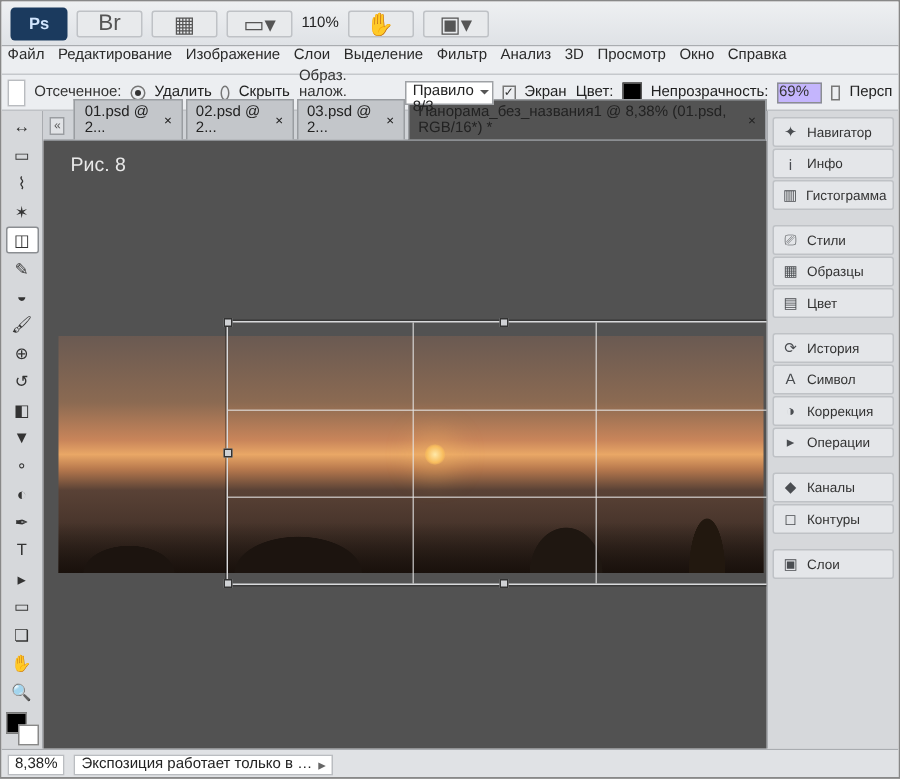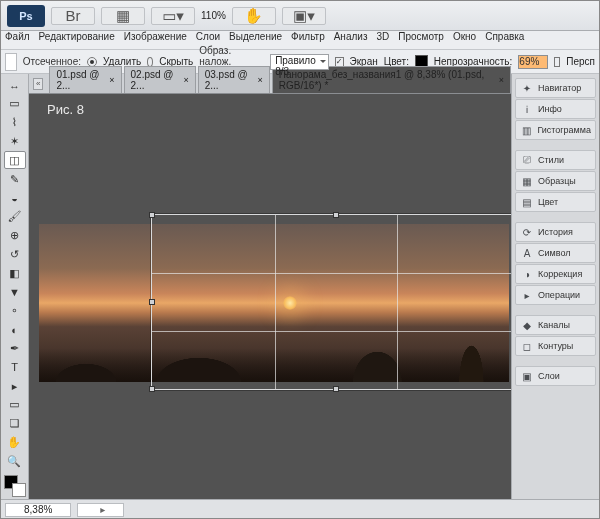--- a/index.html
+++ b/index.html
@@ -15,21 +15,21 @@
   .menubar{height:19px;background:#eceef1;display:flex;align-items:flex-start;padding:0 4px;gap:9px;border-bottom:1px solid #c5c8cc}
   .menubar span{color:#2a2a2a;cursor:default}
   .optbar{height:24px;background:#eceef1;display:flex;align-items:center;padding:0 4px;gap:6px;border-bottom:1px solid #bfc2c6}
   .opt-icon{width:22px;height:18px;border:1px solid #b9bcc0;background:#fff}
   .opt-label{color:#333}
   .radio{width:10px;height:10px;border:1px solid #777;border-radius:50%;display:inline-block;vertical-align:middle}
   .radio.on::after{content:"";display:block;width:4px;height:4px;background:#333;border-radius:50%;margin:2px}
   .select{height:16px;border:1px solid #9ea1a5;background:#fff;padding:0 12px 0 4px;position:relative}
   .select::after{content:"";position:absolute;right:2px;top:5px;border:3px solid transparent;border-top-color:#555}
   .swatch{width:24px;height:14px;border:1px solid #555}
-  .pct-box{width:30px;height:14px;border:1px solid #8b8e92;background:#fdba74;text-align:center;padding-right:12px;color:#333}
+  .pct-box{width:30px;height:14px;border:1px solid #8b8e92;background:#c4b5fd;text-align:center;padding-right:12px;color:#333}
   .chk{width:10px;height:10px;border:1px solid #777;display:inline-block;vertical-align:middle}
   .chk.on::after{content:"✓";font-size:8px;line-height:8px;display:block;text-align:center;color:#333}
   .main{display:flex;height:425px}
   .toolbox{width:28px;background:#d6d8db;border-right:1px solid #a9acb0;display:flex;flex-direction:column;align-items:center;padding:2px 0;gap:1px}
   .tool{width:22px;height:18px;border:1px solid transparent;border-radius:2px;display:flex;align-items:center;justify-content:center;font-size:11px;color:#333}
   .tool.sel{background:#fff;border-color:#8b8e92}
   .fgbg{position:relative;width:22px;height:22px;margin-top:4px}
   .fg{position:absolute;left:0;top:0;width:14px;height:14px;background:#000;border:1px solid #888}
   .bg{position:absolute;right:0;bottom:0;width:14px;height:14px;background:#fff;border:1px solid #888}
   .canvas-col{flex:1;display:flex;flex-direction:column;background:#d6d8db}
@@ -49,21 +49,21 @@
      radial-gradient(ellipse 20px 60px at 92% 100%,#22180f 60%,transparent 61%),
      linear-gradient(transparent 0%,transparent 40%,#19110c 100%)}
   .crop{position:absolute;left:122px;top:120px;width:370px;height:176px;border:1px solid #d9dadc;outline:1px solid rgba(0,0,0,.3)}
   .crop .v1,.crop .v2{position:absolute;top:0;bottom:0;width:1px;background:rgba(230,230,230,.7)}
   .crop .v1{left:33.3%}.crop .v2{left:66.6%}
   .crop .h1,.crop .h2{position:absolute;left:0;right:0;height:1px;background:rgba(230,230,230,.7)}
   .crop .h1{top:33.3%}.crop .h2{top:66.6%}
   .handle{position:absolute;width:6px;height:6px;background:#cfd1d4;border:1px solid #333}
   .wm{position:absolute;left:200px;top:260px;font-size:13px;color:rgba(220,222,225,.75);font-style:italic}
   .statusbar{height:20px;background:#e0e2e5;border-top:1px solid #a9acb0;display:flex;align-items:center;padding:0 4px;gap:6px}
-  .status-box{height:14px;border:1px solid #babdc1;background:#fff;padding:0 18px;display:flex;align-items:center}
+  .status-box{height:14px;border:1px solid #babdc1;background:#fff;padding:0 4px;display:flex;align-items:center}
   .panels{width:88px;background:#d6d8db;border-left:1px solid #a9acb0;display:flex;flex-direction:column;padding:4px 3px;gap:1px}
   .panel{height:20px;background:#e4e6e9;border:1px solid #bfc2c6;border-radius:2px;display:flex;align-items:center;gap:4px;padding:0 4px}
   .panel .ico{width:14px;height:14px;display:flex;align-items:center;justify-content:center;font-size:10px;color:#4a4d51}
   .panel .lbl{font-size:9px;color:#333}
   .gap{height:8px}
 </style>
 </head>
 <body>
 
 <div class="titlebar">
@@ -242,15 +242,16 @@
         <div class="lbl">Слои</div>
       </div>
     </div>
 </div>
 
 <div class="statusbar">
   <div class="status-box">
       <span>8,38%</span>
     </div>
   <div class="status-box" style="flex:0 0 auto">
+      <span>Экспозиция работает только в …</span>
       <span style="margin-left:4px;color:#666">▸</span>
     </div>
 </div>
 
 </body></html>

